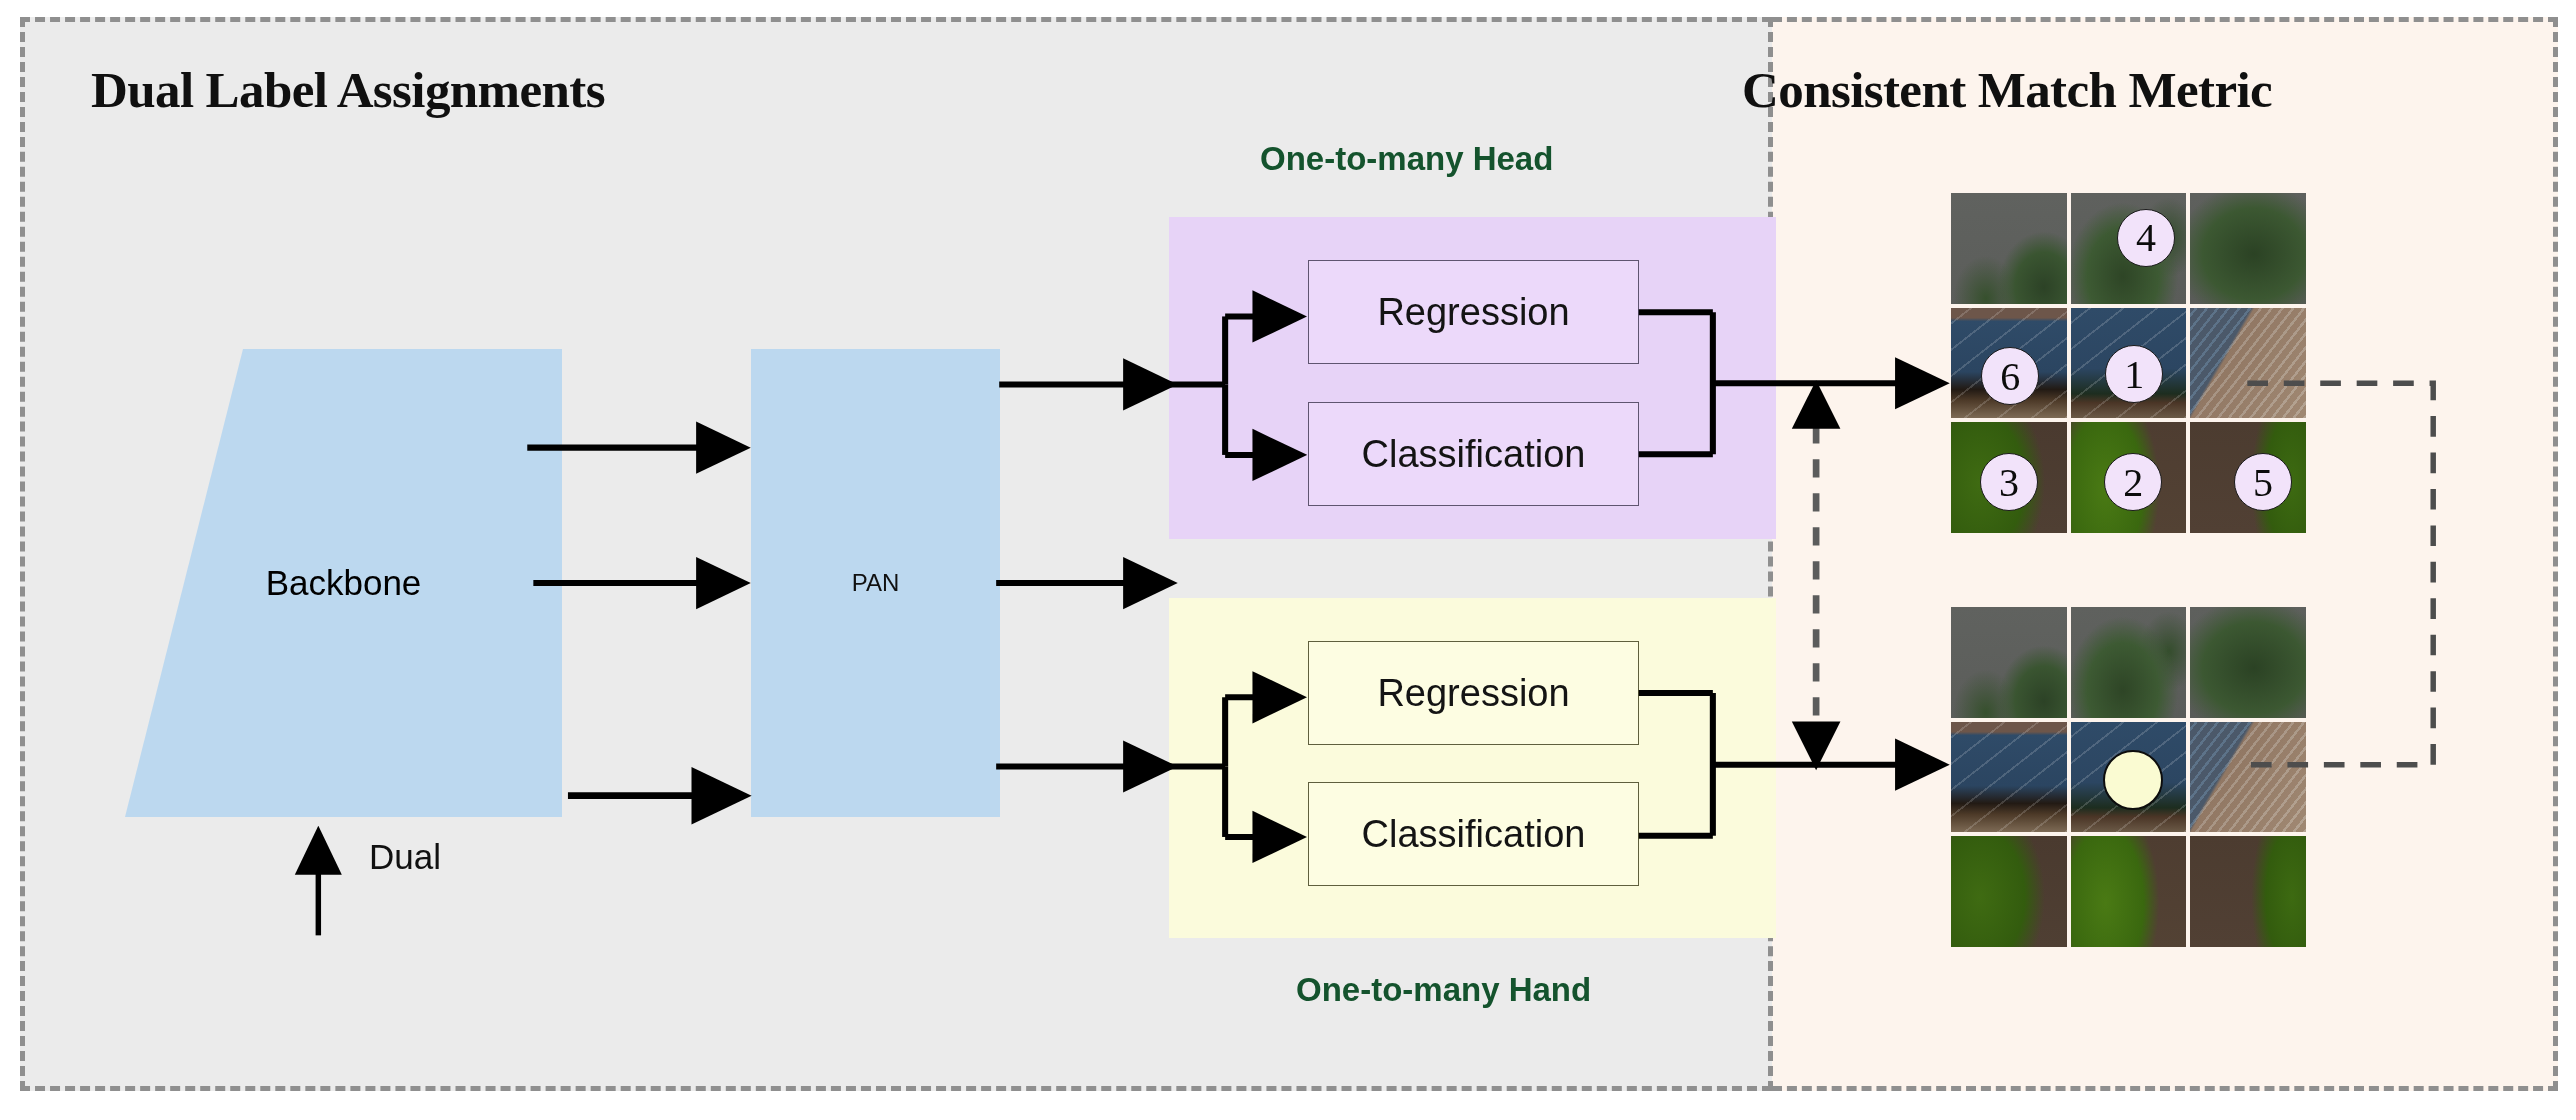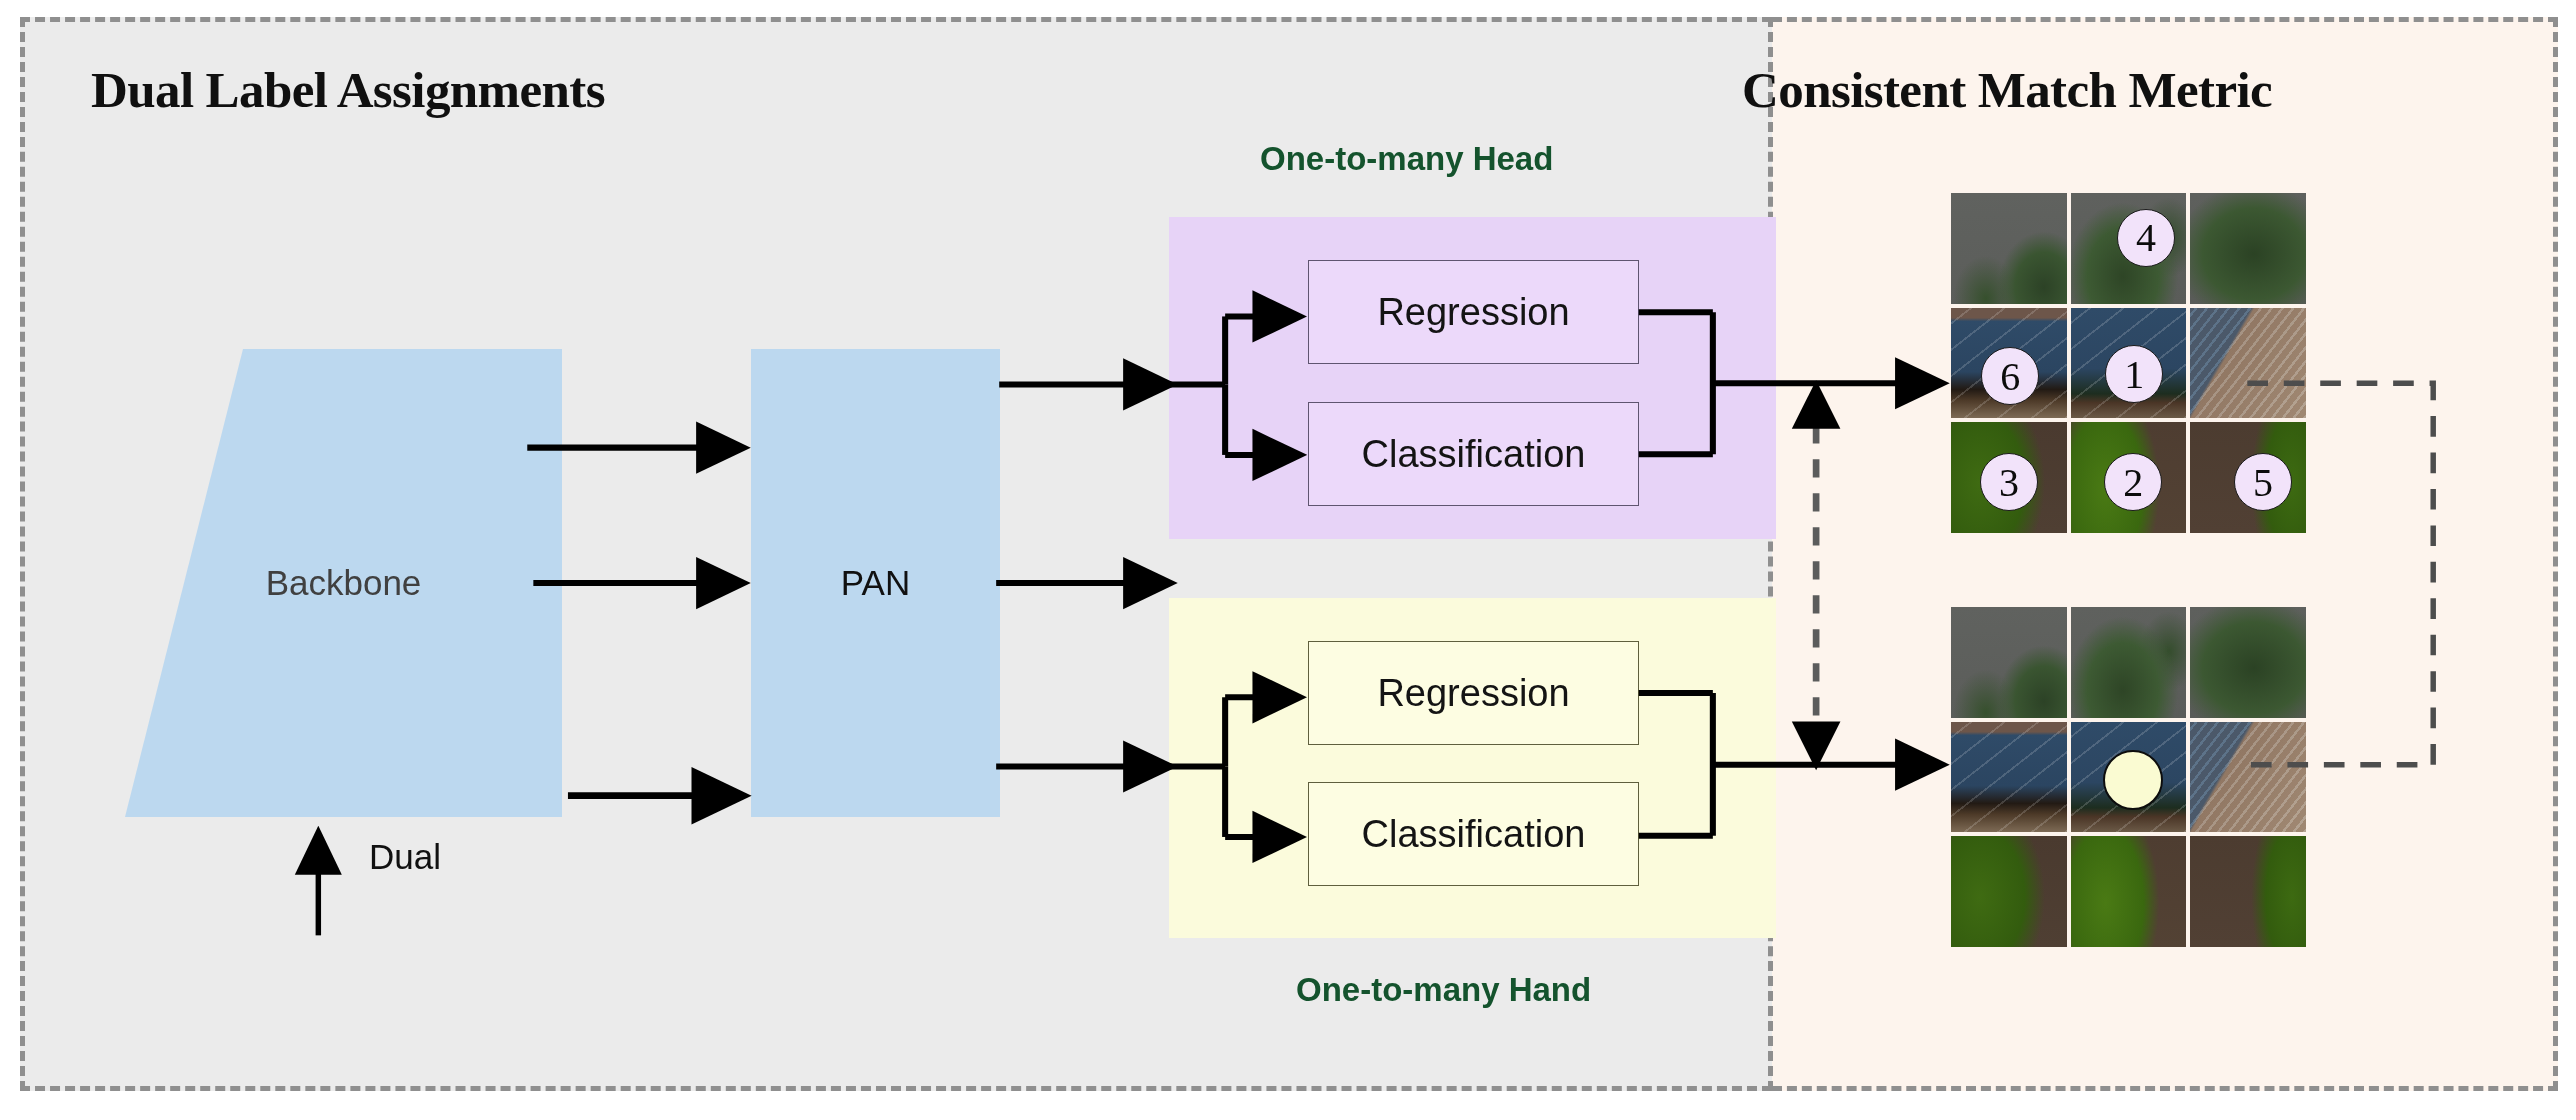--- a/index.html
+++ b/index.html
@@ -70,30 +70,30 @@
 
   
   #backbone{
     position:absolute;left:125px;top:349px;width:437px;height:468px;
     background:#bcd8ef;
     clip-path:polygon(27% 0%, 100% 0%, 100% 100%, 0% 100%);
   }
   #backbone-label{
     position:absolute;left:125px;top:349px;width:437px;height:468px;
     display:flex;align-items:center;justify-content:center;
-    font-size:35px;color:#404040;pointer-events:none;
+    font-size:35px;color:#000000;pointer-events:none;
   }
   #pan{
     position:absolute;left:751px;top:349px;width:249px;height:468px;
     background:#bcd8ef;
   }
   #pan-label{
     position:absolute;left:751px;top:349px;width:249px;height:468px;
     display:flex;align-items:center;justify-content:center;
-    font-size:35px;color:#111;pointer-events:none;
+    font-size:24px;color:#111;pointer-events:none;
   }
   #input-label{position:absolute;left:369px;top:837px;font-size:35px;color:#111;}
 
   
   #wires{position:absolute;left:0;top:0;width:2576px;height:1120px;overflow:visible;}
 
   
   .grid{
     position:absolute;width:355px;height:340px;
     display:grid;grid-template-columns:1fr 1fr 1fr;grid-template-rows:1fr 1fr 1fr;

